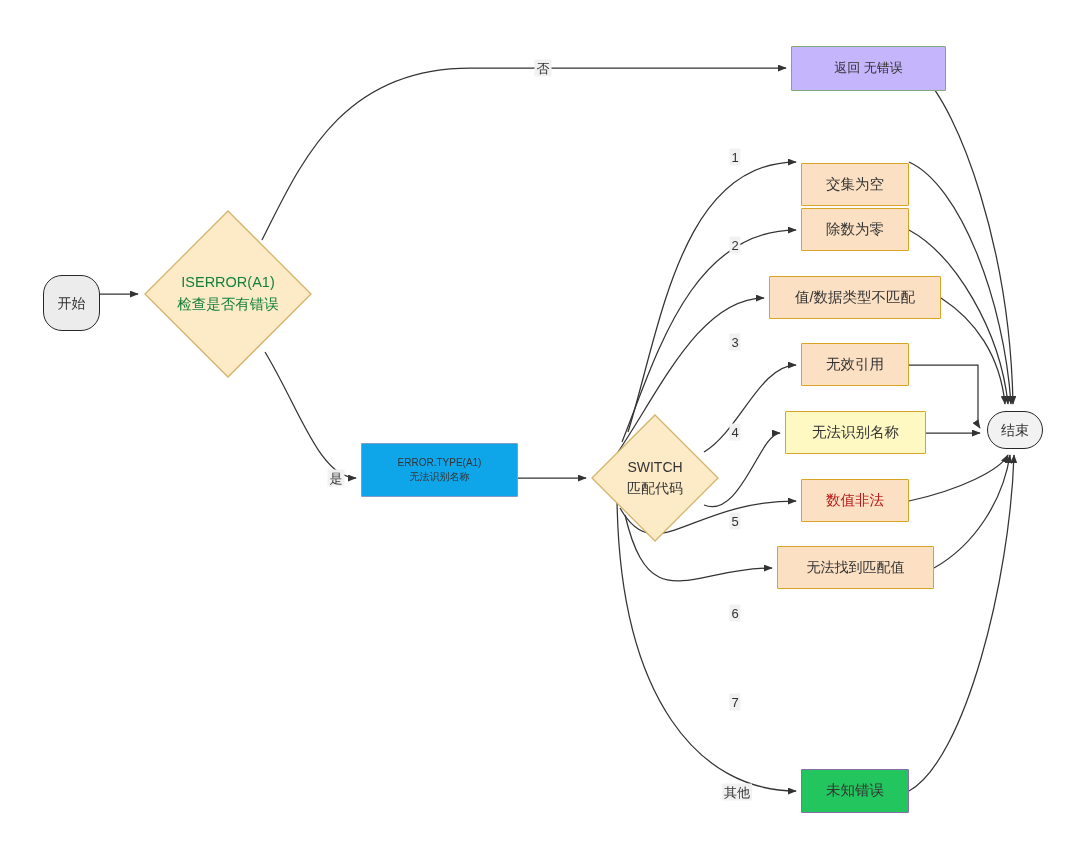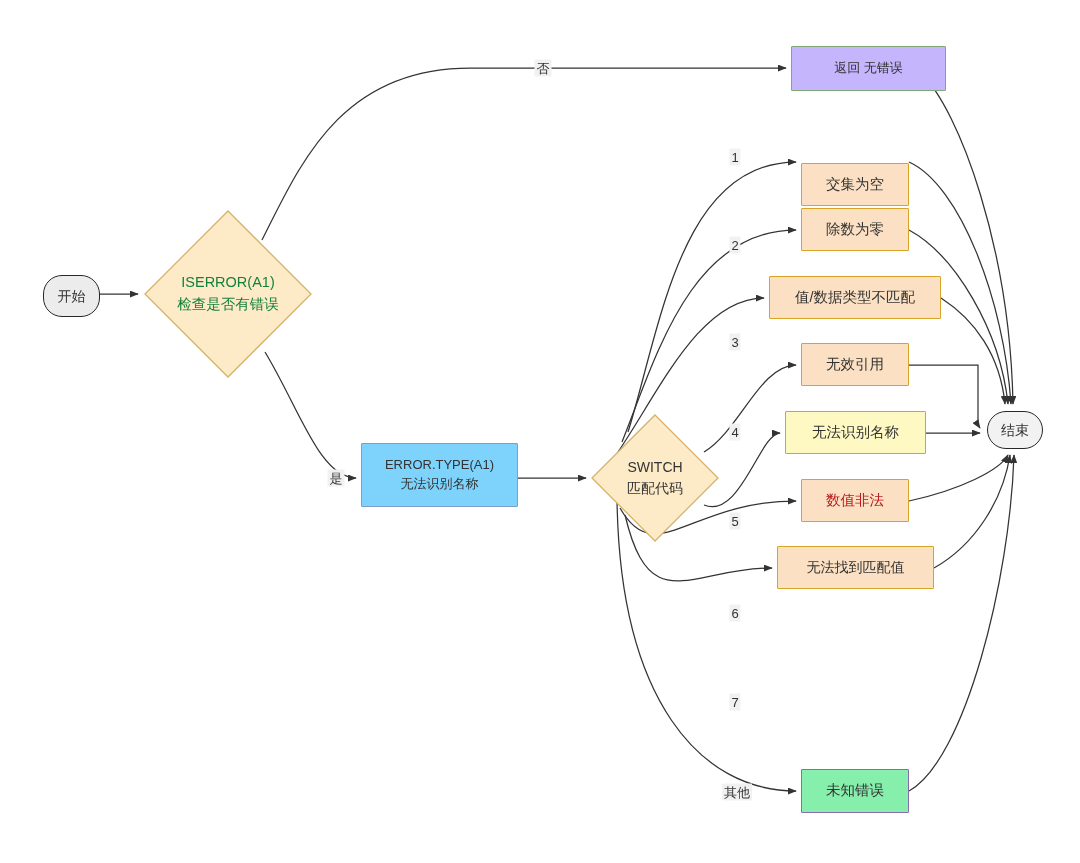--- a/index.html
+++ b/index.html
@@ -115,36 +115,36 @@
         <path d="M 941 298 C 975 320 1000 355 1005 404" stroke="#333333" marker-end="url(#arrowhead)"></path>
         <path d="M 909 365 L 978 365 L 978 425 L 980 428" stroke="#333333" marker-end="url(#arrowhead)"></path>
         <path d="M 926 433 C 955 433 975 433 980 433" stroke="#333333" marker-end="url(#arrowhead)"></path>
         <path d="M 909 501 C 960 490 1000 470 1008 455" stroke="#333333" marker-end="url(#arrowhead)"></path>
         <path d="M 934 568 C 975 545 1003 500 1010 455" stroke="#333333" marker-end="url(#arrowhead)"></path>
         <path d="M 909 791 C 965 760 1010 580 1014 455" stroke="#333333" marker-end="url(#arrowhead)"></path>
       </g>
   </svg>
 
   <div id="node-group">
-      <div class="node node-stadium" style="left: 43px; top: 275px; width: 57px; height: 42px; background: rgb(236, 236, 236); border-color: rgb(37, 40, 43); color: rgb(51, 51, 51); font-size: 14px;">
+      <div class="node node-stadium" style="left: 43px; top: 275px; width: 57px; height: 56px; background: rgb(236, 236, 236); border-color: rgb(37, 40, 43); color: rgb(51, 51, 51); font-size: 14px;">
         <span>开始</span>
       </div>
       <div class="node-diamond-wrap" style="left: 144px; top: 210px; width: 168px; height: 168px;">
         <svg class="node-diamond-shape" viewBox="0 0 168 168">
           <polygon points="84,1 167,84 84,167 1,84" fill="#fdebc8" stroke="#d5b169" stroke-width="1.3"></polygon>
         </svg>
         <div class="node-diamond-label" style="font-size: 14.5px; color: #15803d;">
           <span>ISERROR(A1)</span>
           <span>检查是否有错误</span>
         </div>
       </div>
       <div class="node node-rect" style="left: 791px; top: 46px; width: 155px; height: 45px; background: #c4b5fd; border-color: rgb(129, 169, 120); color: rgb(51, 51, 51); font-size: 13px;">
         <span>返回 无错误</span>
       </div>
-      <div class="node node-rect" style="left: 361px; top: 443px; width: 157px; height: 64px; background: #7dd3fc; border-color: rgb(127, 157, 198); color: rgb(51, 51, 51); font-size: 13px;">
+      <div class="node node-rect" style="left: 361px; top: 443px; width: 157px; height: 54px; background: #0ea5e9; border-color: rgb(127, 157, 198); color: rgb(51, 51, 51); font-size: 10px;">
         <span>ERROR.TYPE(A1)</span>
         <span>无法识别名称</span>
       </div>
       <div class="node-diamond-wrap" style="left: 591px; top: 414px; width: 128px; height: 128px;">
         <svg class="node-diamond-shape" viewBox="0 0 128 128">
           <polygon points="64,1 127,64 64,127 1,64" fill="#fdebc8" stroke="#d5b169" stroke-width="1.3"></polygon>
         </svg>
         <div class="node-diamond-label" style="font-size: 14px; color: rgb(51, 51, 51);">
           <span>SWITCH</span>
           <span>匹配代码</span>
@@ -164,21 +164,21 @@
       </div>
       <div class="node node-rect" style="left: 785px; top: 411px; width: 141px; height: 43px; background: #fef9c3; border-color: rgb(217, 164, 37); color: rgb(51, 51, 51); font-size: 14.5px;">
         <span>无法识别名称</span>
       </div>
       <div class="node node-rect" style="left: 801px; top: 479px; width: 108px; height: 43px; background: rgb(251, 224, 195); border-color: rgb(217, 164, 37); color: #b91c1c; font-size: 14.5px;">
         <span>数值非法</span>
       </div>
       <div class="node node-rect" style="left: 777px; top: 546px; width: 157px; height: 43px; background: rgb(251, 224, 195); border-color: rgb(217, 164, 37); color: rgb(51, 51, 51); font-size: 14px;">
         <span>无法找到匹配值</span>
       </div>
-      <div class="node node-rect" style="left: 801px; top: 769px; width: 108px; height: 44px; background: #86efac; border-color: rgb(139, 107, 171); color: rgb(51, 51, 51); font-size: 14.5px;">
+      <div class="node node-rect" style="left: 801px; top: 769px; width: 108px; height: 44px; background: #22c55e; border-color: rgb(139, 107, 171); color: rgb(51, 51, 51); font-size: 14.5px;">
         <span>未知错误</span>
       </div>
       <div class="node node-stadium" style="left: 987px; top: 411px; width: 56px; height: 38px; background: rgb(242, 242, 242); border-color: rgb(37, 40, 43); color: rgb(51, 51, 51); font-size: 14px;">
         <span>结束</span>
       </div>
     </div>
   <div id="edge-label-group">
       <div class="edge-label" style="left: 543px; top: 68px;">否</div>
       <div class="edge-label" style="left: 336px; top: 478px;">是</div>
       <div class="edge-label" style="left: 735px; top: 157px;">1</div>

